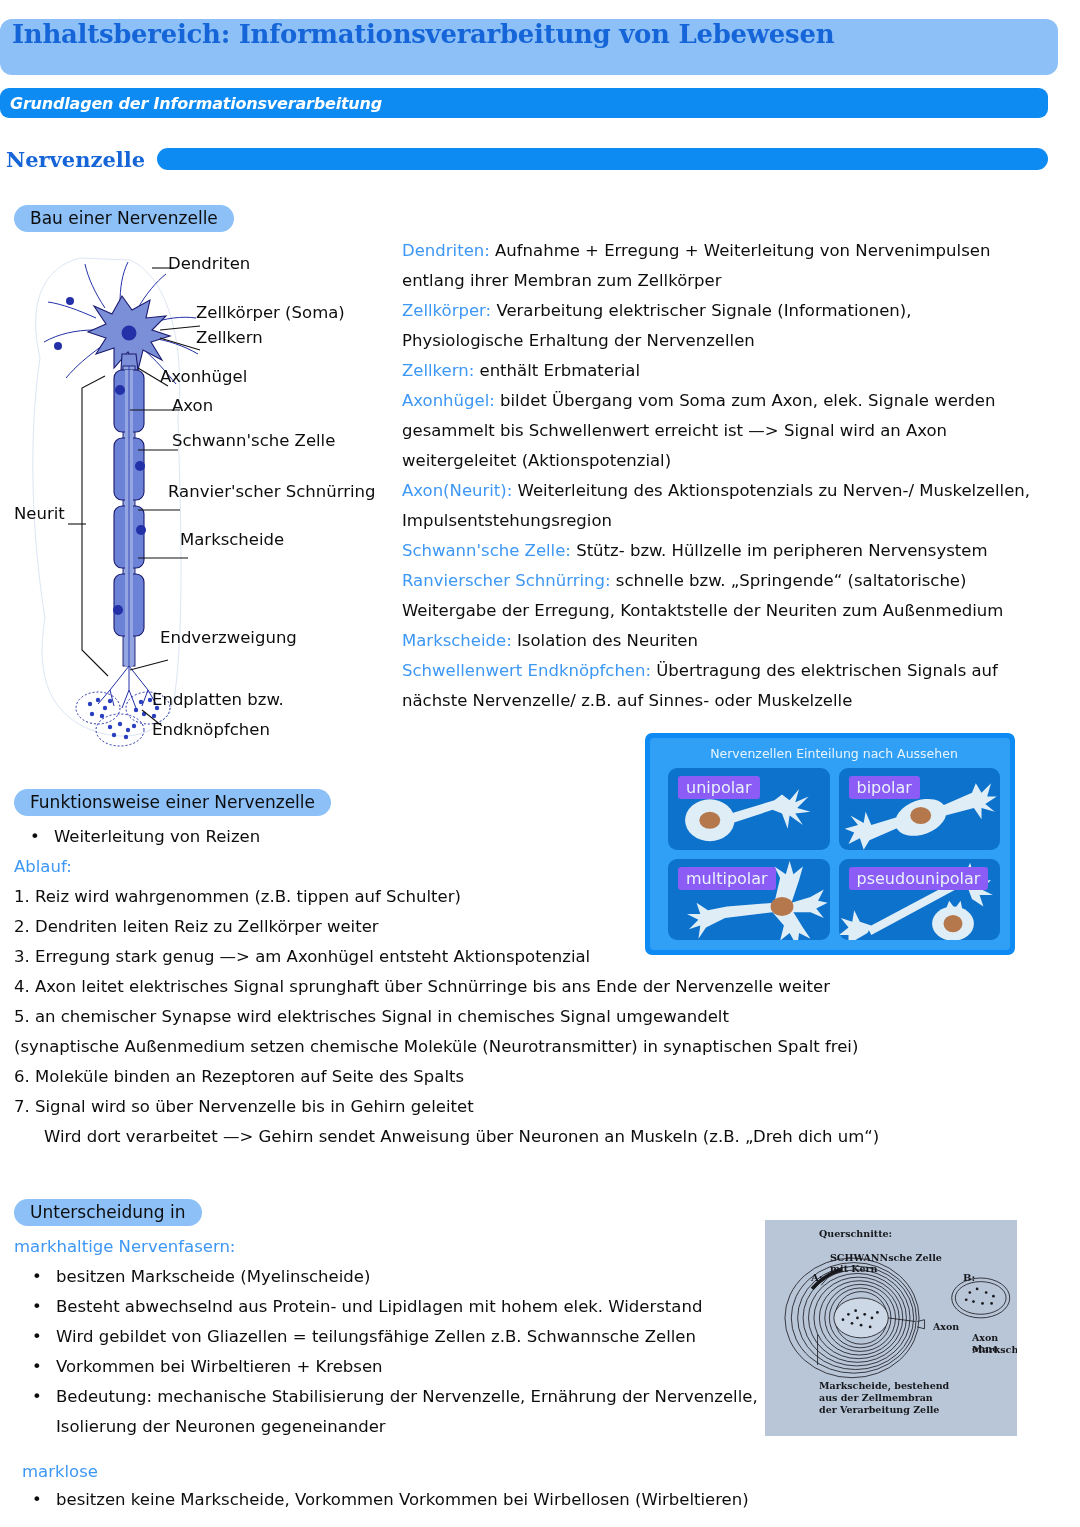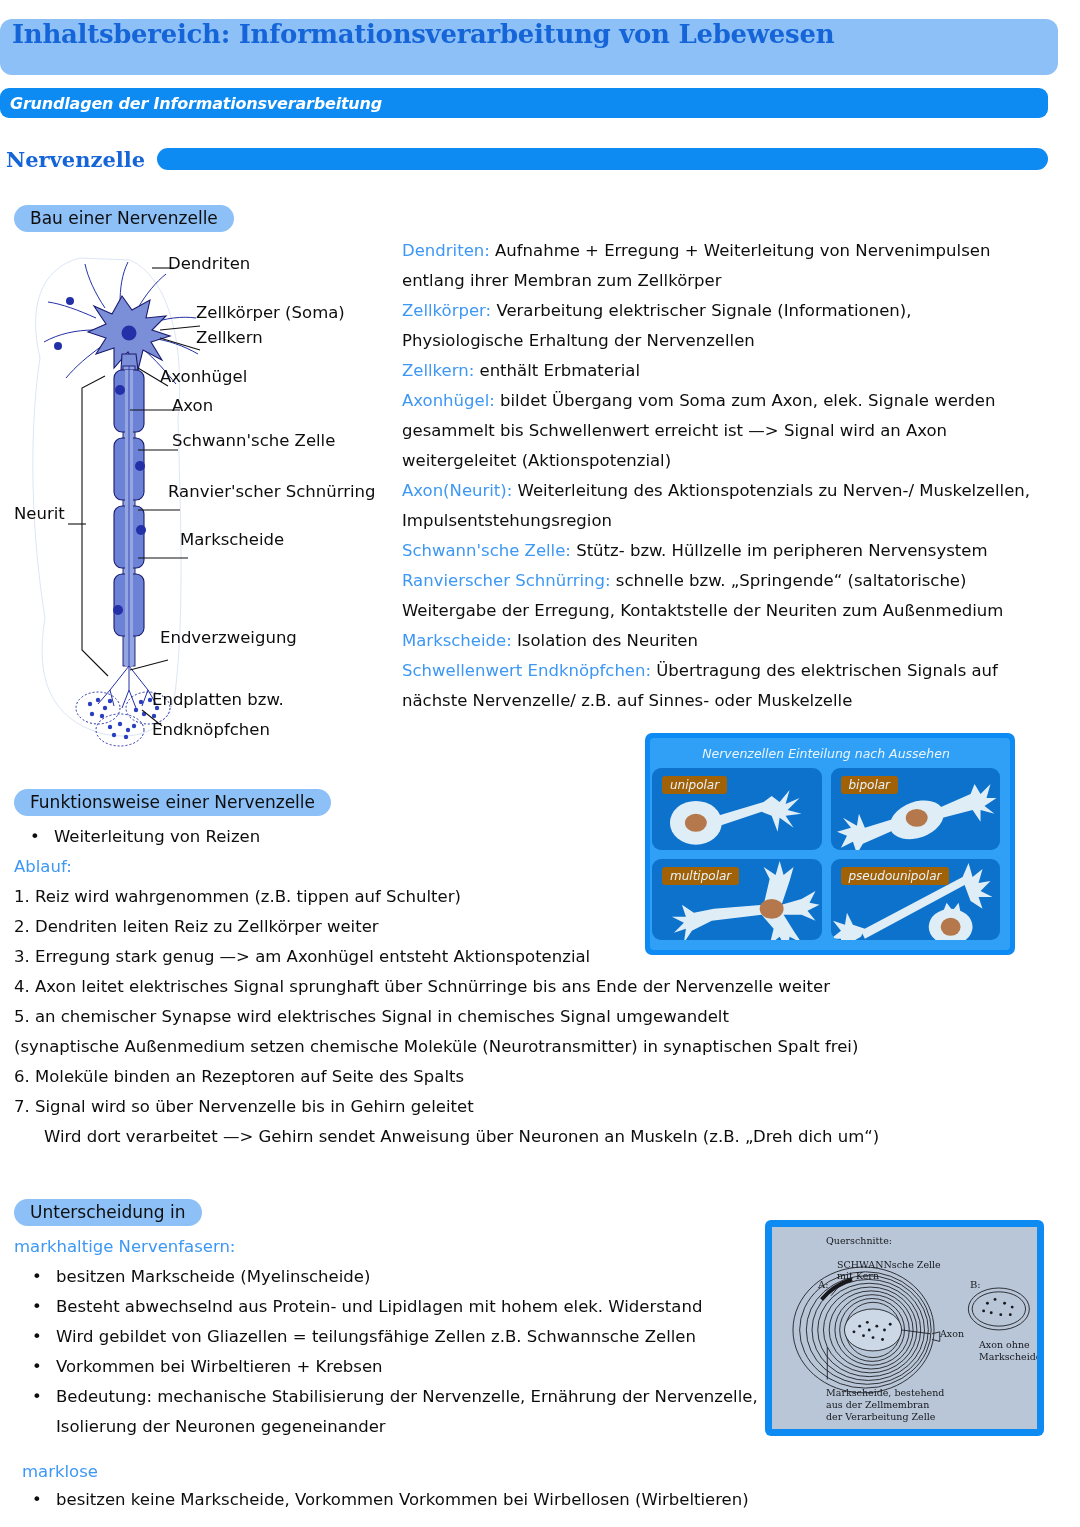--- a/index.html
+++ b/index.html
@@ -108,22 +108,22 @@
     width: 370px; height: 222px;
     background: #0d8bf2;
     border: 5px solid #0d8bf2;
     border-radius: 7px;
     padding: 0;
   }
   .types-inner {
     width: 100%; height: 100%;
     background: #2fa0f5;
     border-radius: 4px;
-    padding: 8px 10px 10px 2px;
-    display: flex; flex-direction: column; font-style: italic;
+    padding: 8px 10px 10px 18px;
+    display: flex; flex-direction: column;
   }
   .types-title {
     text-align: center;
     color: #e9f4ff;
     font-size: 12.5px;
     margin-bottom: 7px;
   }
   .types-grid {
     flex: 1;
     display: grid;
@@ -132,23 +132,23 @@
     gap: 9px;
   }
   .type-cell {
     background: #0d72cc;
     border-radius: 9px;
     position: relative;
     overflow: hidden;
   }
   .type-label {
     position: absolute; left: 10px; top: 8px;
-    background: #a16207;
+    background: #8b5cf6;
     color: #e8f2fb;
-    font-size: 12px;
+    font-size: 16px;
     padding: 2px 8px;
     border-radius: 3px;
     z-index: 2;
     white-space: nowrap;
   }
   .type-cell svg { position: absolute; inset: 0; }
 
   
   #sec-funk-pill { position: absolute; left: 14px; top: 789px; }
   .funk-body {
@@ -181,24 +181,24 @@
   }
   .marklose-item {
     position: absolute; left: 14px; top: 1490px;
     font-size: 16.5px; display: flex;
   }
   .marklose-item .dot { width: 42px; padding-left: 18px; }
 
   
   .xsec-box {
     position: absolute; left: 765px; top: 1220px;
-    width: 279px; height: 216px;
+    width: 252px; height: 216px;
     background: #0d8bf2;
     border-radius: 6px;
-    padding: 7px;
+    font-weight: bold;
   }
   .xsec-inner {
     width: 100%; height: 100%;
     background: #b9c6d8;
     position: relative;
     overflow: hidden;
   }
   .xsec-inner svg { position: absolute; inset: 0; }
 </style>
 </head>

